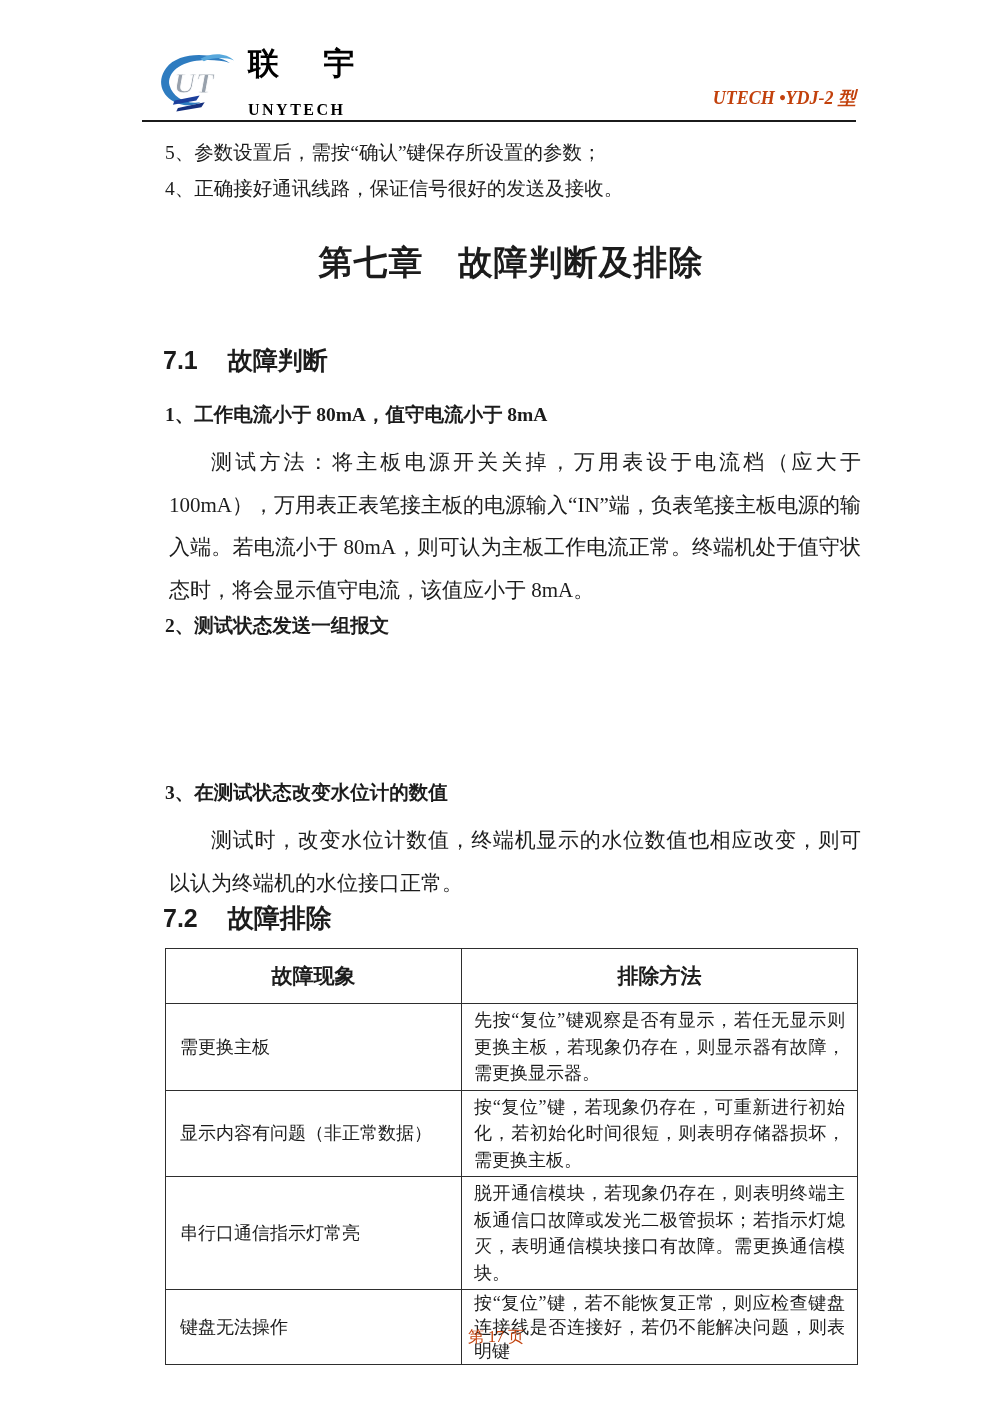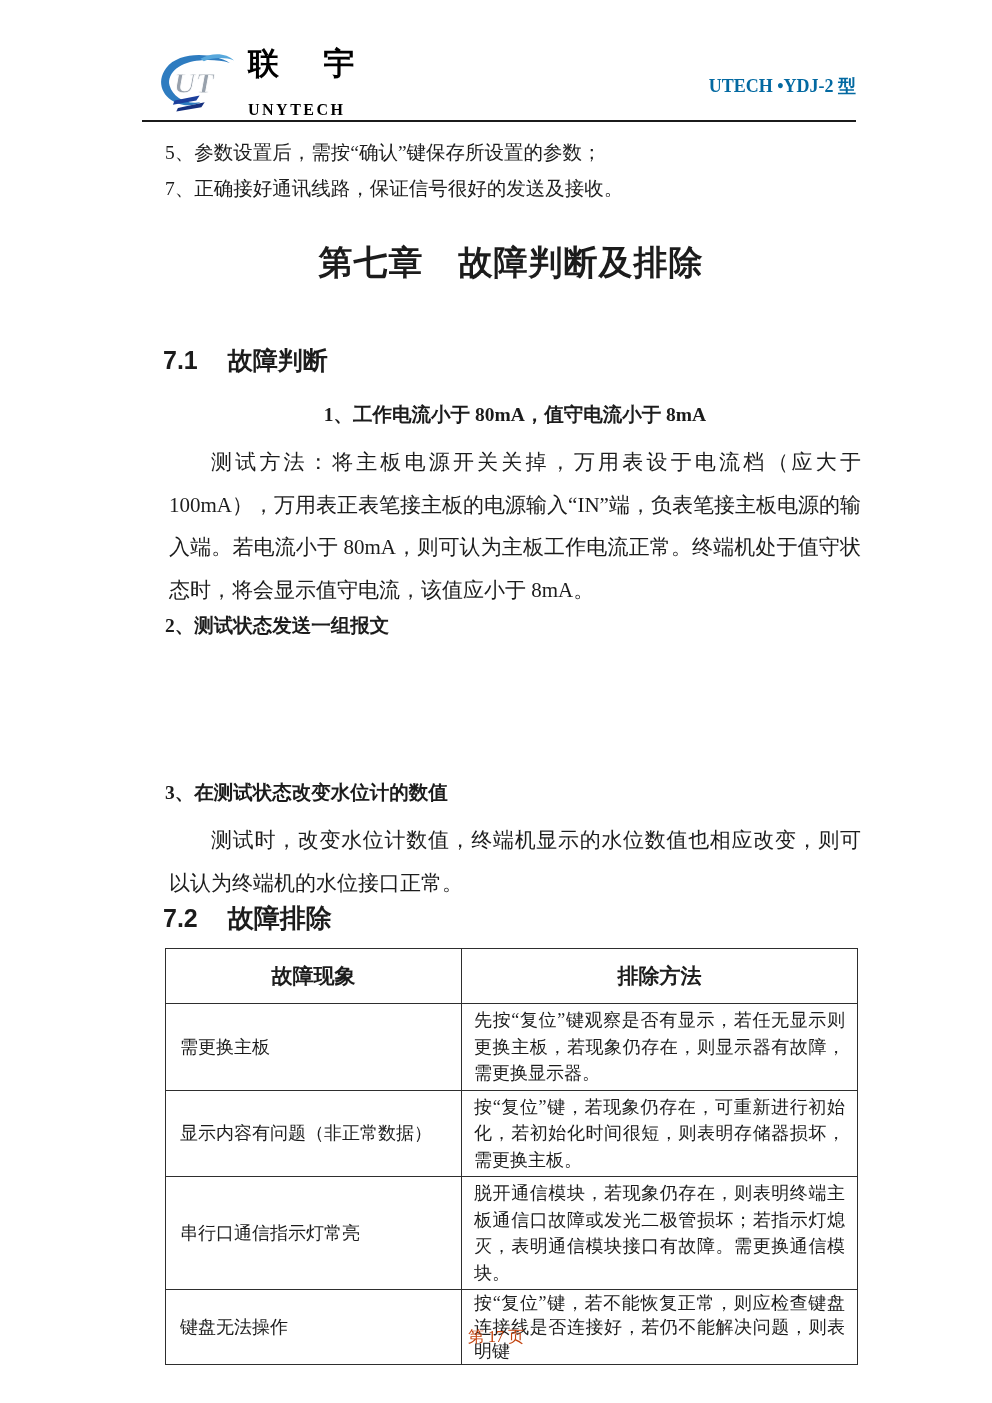--- a/index.html
+++ b/index.html
@@ -7,37 +7,37 @@
     position:relative;width:992px;height:1403px;overflow:hidden;background:#ffffff;
     color:#1c1c1c;font-family:"Liberation Serif","DejaVu Serif",serif;
   }
   
   .logo{position:absolute;left:152px;top:44px;display:flex;align-items:center;}
   .logo svg{width:92px;height:78px;display:block;}
   .logo-text{margin-left:4px;display:flex;flex-direction:column;justify-content:flex-end;}
   .logo-cn{font-family:"Liberation Sans","DejaVu Sans",sans-serif;font-weight:bold;
     font-size:31px;letter-spacing:18px;line-height:1.1;color:#000;white-space:nowrap;}
   .logo-en{font-weight:bold;font-size:16px;letter-spacing:2.5px;color:#000;margin-top:20px;}
-  .model{position:absolute;right:136px;top:74px;font-weight:bold;font-size:18px;color:#0369a1;}
+  .model{position:absolute;right:136px;top:86px;font-weight:bold;font-size:18px;color:#c2410c;font-style:italic;}
   .rule{position:absolute;left:142px;top:120px;width:714px;height:0;border-bottom:2px solid #1b1b1b;}
   
   .intro-item{position:absolute;left:165px;width:700px;font-size:19.5px;line-height:30px;}
   .i5{top:138px;} .i6{top:174px;}
   
   .chapter{position:absolute;left:165px;top:240px;width:692px;text-align:center;
     font-size:34px;font-weight:bold;letter-spacing:1px;}
   
   .h2{position:absolute;left:163px;font-weight:bold;font-size:26px;white-space:nowrap;}
   .h2 .num{display:inline-block;margin-right:30px;}
   .h71{top:344px;font-family:"Liberation Sans","DejaVu Sans",sans-serif;font-size:25px;}
   .h72{top:901px;}
   .h72 .num{font-family:"Liberation Sans","DejaVu Sans",sans-serif;font-size:25px;}
   
   .item-h{position:absolute;left:165px;width:700px;font-size:19.5px;font-weight:bold;white-space:nowrap;}
-  .b1{top:401px;text-align:center;} .b2{top:612px;} .b3{top:779px;}
+  .b1{top:401px;} .b2{top:612px;} .b3{top:779px;}
   .body-p{position:absolute;left:165px;width:692px;font-size:21px;line-height:42.5px;
     text-align:justify;text-indent:2em;margin:4px;}
   .p1{top:437px;} .p2{top:648px;} .p3{top:815px;}
   
   .fault-table{position:absolute;left:165px;top:948px;width:692px;border-collapse:collapse;
     table-layout:fixed;}
   .fault-table th,.fault-table td{border:1.7px solid #2e2e2e;overflow:hidden;}
   .fault-table th{height:52px;font-size:21px;font-weight:bold;text-align:center;vertical-align:middle;}
   .col-ph{width:296px;} .col-sol{width:396px;}
   td.ph{font-size:18px;padding:2px 6px 2px 14px;vertical-align:middle;text-align:left;}
@@ -63,21 +63,21 @@
     </svg>
     <div class="logo-text">
       <span class="logo-cn">联 宇</span>
       <span class="logo-en">UNYTECH</span>
     </div>
   </div>
   <div class="model">UTECH •YDJ-2 型</div>
   <div class="rule"></div>
 
   <div class="intro-item i5">5、参数设置后，需按“确认”键保存所设置的参数；</div>
-  <div class="intro-item i6">7、正确接好通讯线路，保证信号很好的发送及接收。</div>
+  <div class="intro-item i6">4、正确接好通讯线路，保证信号很好的发送及接收。</div>
 
   <div class="chapter">第七章　故障判断及排除</div>
 
   <div class="h2 h71">
     <span class="num">7.1</span><span class="ttl">故障判断</span>
   </div>
 
   <div class="item-h b1">1、工作电流小于 80mA，值守电流小于 8mA</div>
   <p class="body-p p1">测试方法：将主板电源开关关掉，万用表设于电流档（应大于 100mA），万用表正表笔接主板的电源输入“IN”端，负表笔接主板电源的输入端。若电流小于 80mA，则可认为主板工作电流正常。终端机处于值守状态时，将会显示值守电流，该值应小于 8mA。</p>
 

